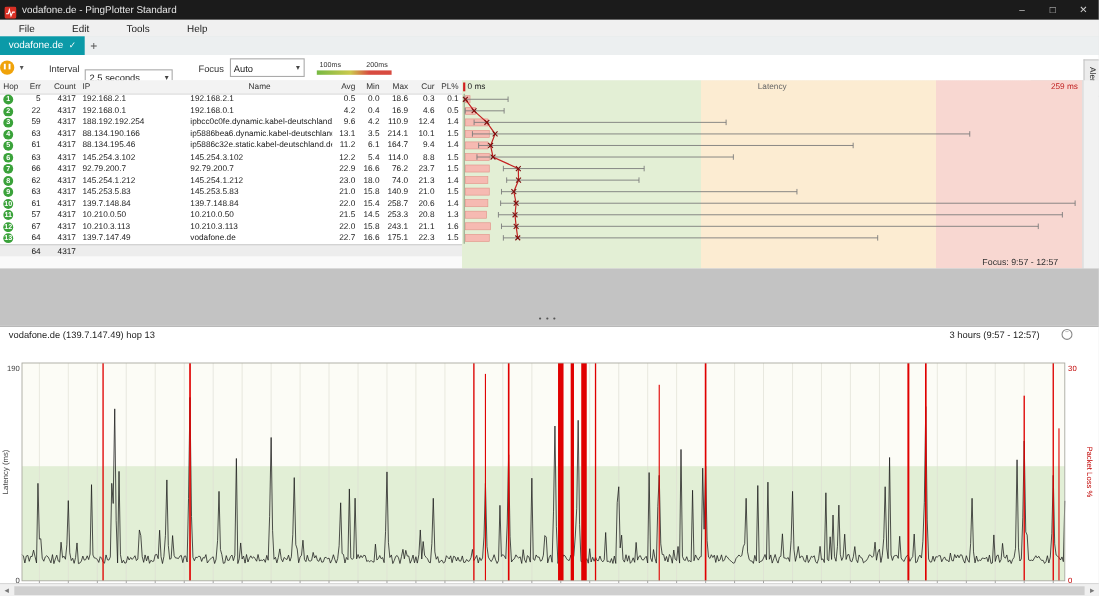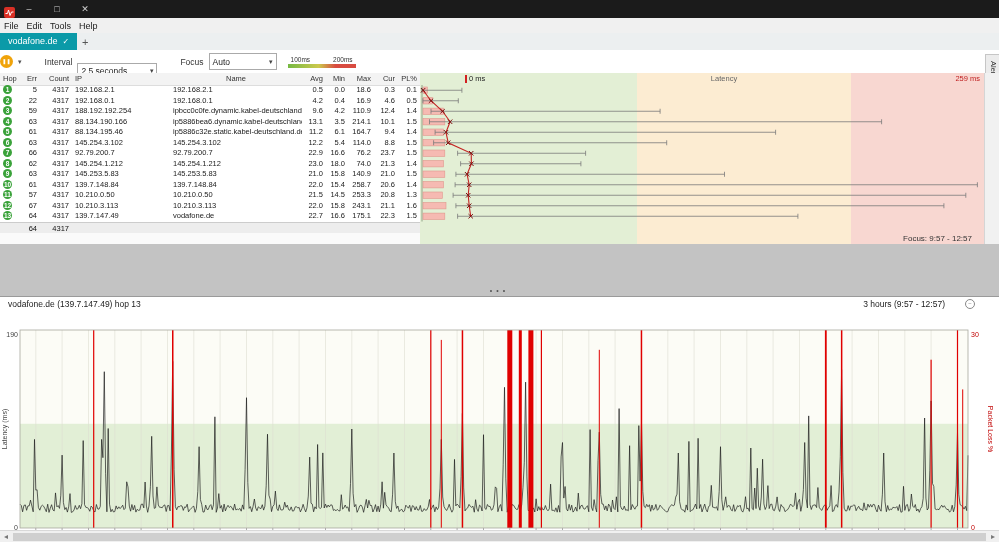--- a/index.html
+++ b/index.html
@@ -6,21 +6,21 @@
   .window{position:relative;width:999px;height:542px;background:#fff;overflow:hidden;
           font-family:"Liberation Sans",sans-serif;-webkit-font-smoothing:antialiased;}
   
   .titlebar{position:absolute;top:0;left:0;right:0;height:18px;background:#1b1b1b;display:flex;align-items:center;}
   .appicon{margin-left:4px;width:11px;height:11px;display:inline-block;}
   .wtitle{color:#e6e6e6;font-size:9px;margin-left:5px;flex:1;}
   .wbtns{display:flex;height:18px;}
   .wbtn{width:28px;text-align:center;color:#cfcfcf;font-size:9px;line-height:18px;cursor:default;}
   
   .menubar{position:absolute;top:18px;left:0;right:0;height:15px;background:#f0f0f0;border-bottom:1px solid #e3e3e3;display:flex;align-items:center;}
-  .menuitem{font-size:9px;color:#222;padding:0 4px;}
+  .menuitem{font-size:9px;color:#222;padding:0 17px;}
   
   .tabbar{position:absolute;top:33px;left:0;right:0;height:17px;background:#eceff0;display:flex;align-items:flex-end;}
   .tab{background:#0b9aa8;color:#fff;font-size:9px;height:17px;line-height:17px;padding:0 8px;display:flex;gap:5px;align-items:center;}
   .tabcheck{font-size:8px;}
   .newtab{width:16px;text-align:center;font-size:11px;color:#555;line-height:16px;}
   
   .targetbar{position:absolute;top:50px;left:0;right:0;height:23px;background:#fff;border-bottom:1px solid #d9d9d9;display:flex;align-items:center;}
   .target{font-size:9.5px;font-weight:bold;color:#222;margin-left:8px;flex:1;}
   .controls{display:flex;align-items:center;gap:5px;margin-right:22px;}
   .pausebtn{width:13px;height:13px;border-radius:50%;background:#f0a30a;color:#fff;font-size:5px;line-height:13px;text-align:center;display:inline-block;}
@@ -44,26 +44,26 @@
   .trow{height:10.5px;font-size:7.5px;color:#1a1a1a;}
   .trow .cell{line-height:10.5px;padding:0 3px;white-space:nowrap;overflow:hidden;}
   .col-err,.col-count,.col-avg,.col-min,.col-max,.col-cur,.col-pl{text-align:right;}
   .hopbadge{display:inline-block;width:9px;height:9px;border-radius:50%;background:#3aa23a;color:#fff;font-size:6.5px;line-height:9px;text-align:center;font-weight:bold;}
   .rtrow{position:absolute;top:148.5px;left:0;width:420px;height:11px;background:#ededed;border-top:1px solid #ccc;font-size:7.5px;color:#111;}
   .rtrow .cell{line-height:11px;padding:0 3px;white-space:nowrap;}
   .rtrow .b{font-weight:bold;text-align:right;margin-top:40px;}
   .focusrow{position:absolute;top:159.5px;left:0;width:420px;height:11px;background:#fafafa;}
   .graphlayer{position:absolute;top:0;left:420px;width:564px;height:171px;
       background:linear-gradient(90deg,#e3efd5 0px,#e3efd5 217px,#fcecd2 217px,#fcecd2 431px,#f8d7d1 431px,#f8d7d1 100%);}
-  .ghead{position:relative;height:12px;font-size:7.5px;margin-left:44px;}
+  .ghead{position:relative;height:12px;font-size:7.5px;}
   .gzero{position:absolute;left:1px;top:1px;display:flex;gap:2px;align-items:center;color:#222;}
   .gpin{width:2px;height:8px;background:#d22020;display:inline-block;}
   .gtitle{position:absolute;left:0;right:0;text-align:center;top:1px;color:#666;}
   .gmax{position:absolute;right:4px;top:1px;color:#c02020;}
-  .focusnote{position:absolute;right:12px;bottom:1px;font-size:8px;color:#333;padding-left:48px;}
+  .focusnote{position:absolute;right:22px;bottom:1px;font-size:8px;color:#333;padding-left:48px;}
   .rightrail{position:absolute;left:984px;top:0;width:15px;height:171px;background:#f1f1f1;border-left:1px solid #d5d5d5;}
   
   .splitter{position:absolute;top:244px;left:0;right:0;height:52px;background:#c3c3c3;}
   .dots{position:absolute;bottom:2px;left:0;right:0;text-align:center;font-size:7px;color:#555;letter-spacing:4px;}
   
   .lower{position:absolute;top:296px;left:0;right:0;height:234px;background:#fff;border-top:1px solid #9a9a9a;}
   .tlhead{position:relative;height:31px;font-size:8.5px;color:#222;}
   .tltitle{position:absolute;left:8px;top:2px;}
   .tlrange{position:absolute;right:24px;top:2px;display:flex;align-items:center;gap:20px;}
   .zoomicon{width:8px;height:8px;border:1px solid #888;border-radius:50%;display:inline-block;font-size:6px;line-height:7px;text-align:center;color:#888;}
@@ -80,20 +80,21 @@
 
 <div class="window">
 
   <div class="titlebar">
     <span class="appicon">
       <svg width="11" height="11">
           <rect width="11" height="11" rx="2" fill="#d93025"></rect>
           <polyline points="1.5,6.5 3.5,6.5 4.5,3 6,8.5 7.5,5 9.5,5" fill="none" stroke="#fff" stroke-width="1"></polyline>
         </svg>
     </span>
+    <span class="wtitle">vodafone.de - PingPlotter Standard</span>
     <span class="wbtns">
       <span class="wbtn">–</span>
       <span class="wbtn">□</span>
       <span class="wbtn">✕</span>
     </span>
   </div>
 
   <div class="menubar">
     <span class="menuitem">File</span>
     <span class="menuitem">Edit</span>

